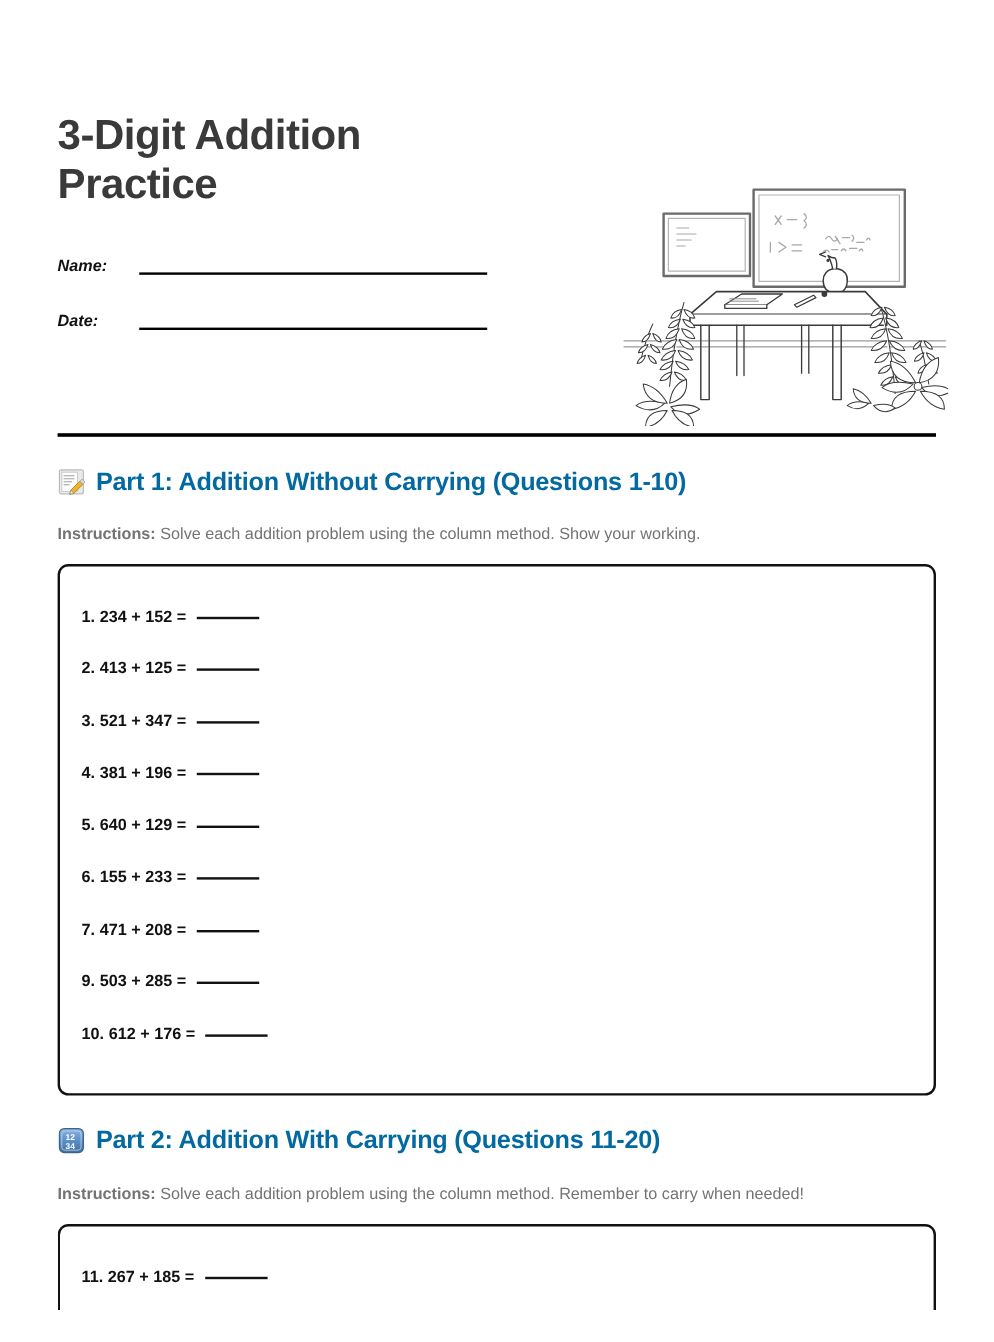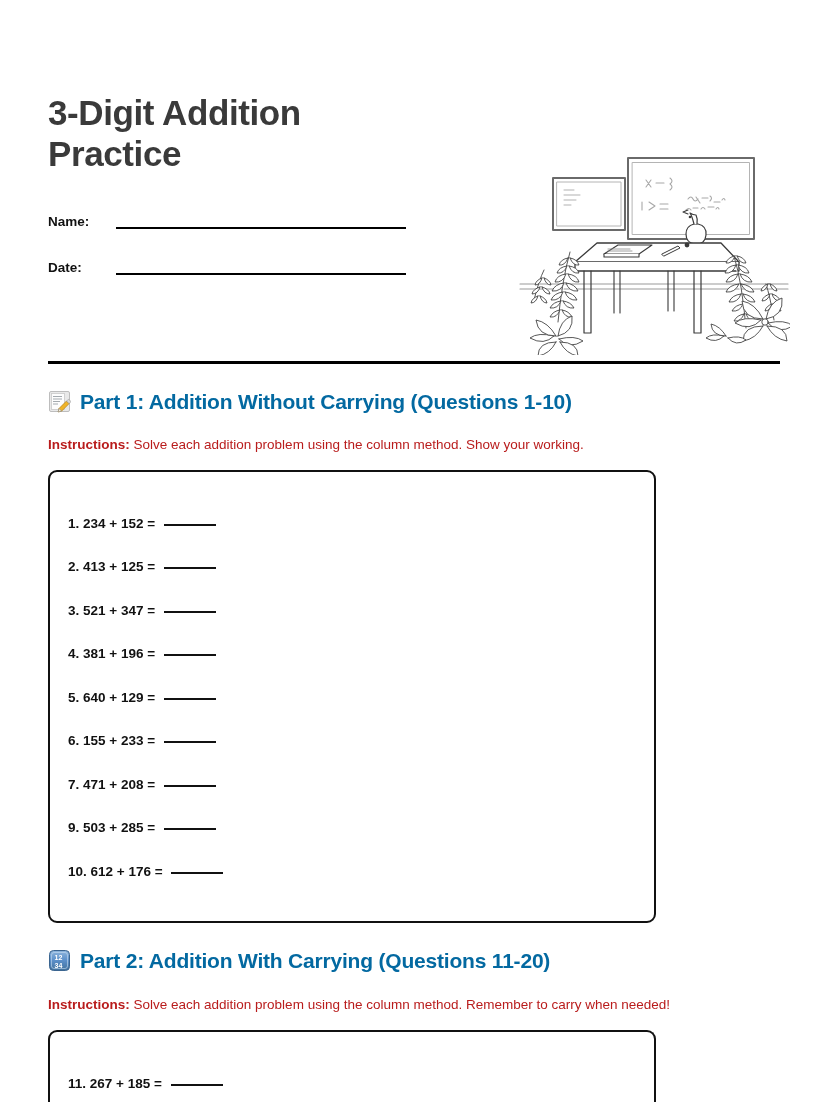--- a/index.html
+++ b/index.html
@@ -51,20 +51,21 @@
     margin-bottom: 24px;
     height: 22px;
   }
   .field-label {
     font-size: 13.5px;
     font-weight: bold;
     color: #111;
     width: 68px;
     flex: 0 0 68px;
     line-height: 1.2;
+    font-style: italic;
   }
   .field-rule {
     flex: 0 0 290px;
     height: 0;
     border-bottom: 2px solid #000;
     margin-bottom: 2px;
   }
 
   .header-art {
     position: absolute;
@@ -92,31 +93,31 @@
   }
   .section-title {
     font-size: 21px;
     font-weight: bold;
     color: #0369a1;
     line-height: 1.1;
     letter-spacing: -0.2px;
   }
   .instructions {
     font-size: 13.5px;
-    color: #b91c1c;
+    color: #737373;
     line-height: 1.35;
     margin-bottom: 16px;
   }
   .instructions b { font-weight: bold; }
 
   .q-box {
     border: 2px solid #111;
     border-radius: 9px;
-    padding: 30px 0 28px 0;
-    width: 608px;
+    padding: 20px 0 28px 0;
+    width: 732px;
   }
   .q-list { padding: 0 0 0 18px; }
   .q-item {
     font-size: 13.5px;
     font-weight: bold;
     color: #111;
     padding: 0 0 0 0;
     height: 43.5px;
     line-height: 43.5px;
     white-space: nowrap;

